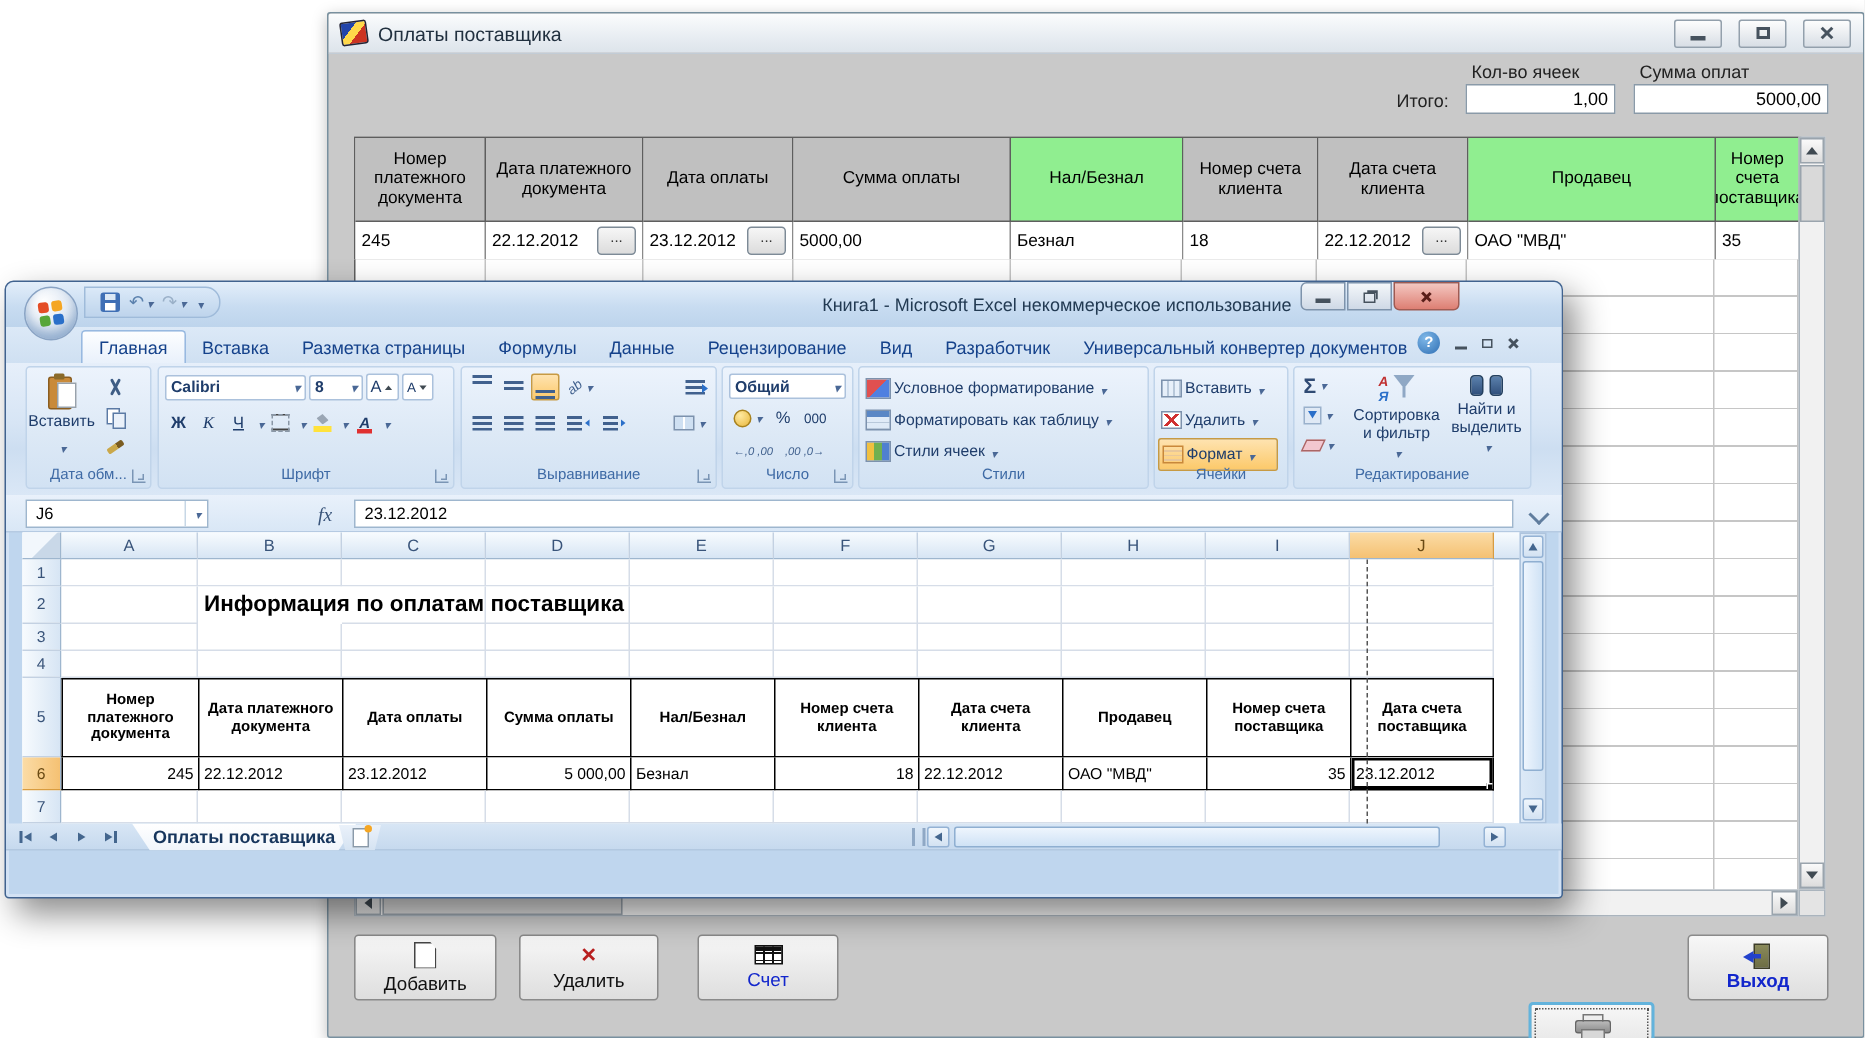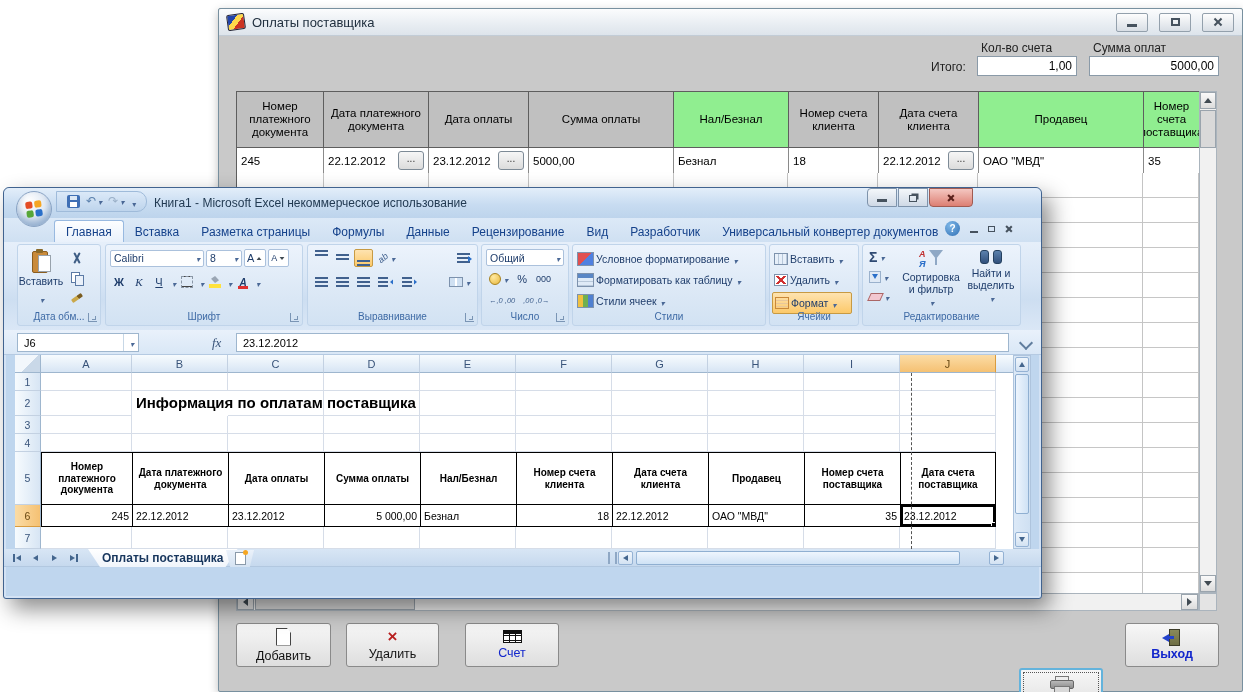--- a/index.html
+++ b/index.html
@@ -59,21 +59,21 @@
   .orb{left:12px;top:3px;width:34px;height:34px;border-radius:50%;background:radial-gradient(circle at 35% 28%,#ffffff,#e2eaf4 50%,#b5c8de 90%);border:1px solid #89a3c4;box-shadow:inset 0 -5px 7px rgba(110,145,190,.55);z-index:5;display:flex;align-items:center;justify-content:center;}
   .orb-logo{width:16px;height:16px;display:grid;grid-template-columns:7px 7px;grid-template-rows:7px 7px;gap:2px;transform:rotate(-8deg);}
   .orb-logo i{border-radius:2px;}
   .ol1{background:#e44d26;} .ol2{background:#f5a623;} .ol3{background:#57a639;} .ol4{background:#2a6fc9;}
   .qat{left:52px;top:3px;height:19px;display:flex;align-items:center;gap:6px;padding:0 10px;background:linear-gradient(#dbe9f8,#bed4ec);border:1px solid #9fbbda;border-radius:0 10px 10px 0;}
   .ic-save{width:13px;height:13px;background:#3f6fb5;border-radius:2px;position:relative;}
   .ic-save::before{content:"";position:absolute;left:3px;top:1px;width:7px;height:4px;background:#dce8f5;}
   .ic-save::after{content:"";position:absolute;left:3px;top:7px;width:7px;height:5px;background:#fff;}
   .qat-undo{font-size:12px;color:#5b81ad;line-height:12px;}
   .qat-redo{font-size:12px;color:#9ab0c8;line-height:12px;}
-  .xl-title{left:150px;right:180px;top:8px;text-align:left;font-size:12px;color:#223a52;white-space:nowrap;overflow:hidden;}
+  .xl-title{left:150px;right:180px;top:8px;text-align:right;font-size:12px;color:#223a52;white-space:nowrap;overflow:hidden;}
   .xl-ctrl{top:0;height:19px;border:1px solid #7e93ab;background:linear-gradient(#f4f7fa,#cfd9e6);display:flex;align-items:center;justify-content:center;box-sizing:border-box;}
   .xl-ctrl.close{background:linear-gradient(#f4c7c1,#dd7f73);border-color:#a05b52;}
   .g-res{width:8px;height:7px;border:1px solid #46525e;box-shadow:2px -2px 0 -0.5px #46525e;box-sizing:border-box;margin-top:2px;}
   .gx-s{position:relative;width:8px;height:8px;}
   .gx-s::before,.gx-s::after{content:"";position:absolute;left:3px;top:0;width:1.6px;height:8px;background:#46525e;}
   .gx-s::before{transform:rotate(45deg);} .gx-s::after{transform:rotate(-45deg);}
   .gx-s.red::before,.gx-s.red::after{background:#5a1f1a;}
   
   .tabrow{left:0;top:30px;right:0;height:24px;background:linear-gradient(#dce9f7,#cfe0f2);display:flex;align-items:flex-end;padding-left:50px;box-sizing:border-box;}
   .rtab{padding:4px 11px 3px;font-size:12px;color:#15428b;white-space:nowrap;}
@@ -85,21 +85,21 @@
   
   .ribbon{left:0;top:54px;right:0;height:88px;background:linear-gradient(#e6effa,#d7e5f5 45%,#cddef1 65%,#dae7f6);border-bottom:1px solid #a9c0dd;}
   .grp{position:absolute;top:2px;height:82px;background:linear-gradient(#ecf3fc,#dde9f6 55%,#d2e2f3);border:1px solid #c0d4ea;border-radius:3px;box-sizing:border-box;}
   .grp-label{position:absolute;left:0;right:0;bottom:1px;height:13px;text-align:center;font-size:10px;color:#3e6aa5;white-space:nowrap;overflow:hidden;}
   .launcher{position:absolute;right:3px;bottom:3px;width:8px;height:8px;border-left:1px solid #7a95b5;border-bottom:1px solid #7a95b5;}
   .launcher::after{content:"";position:absolute;right:1px;bottom:1px;width:3px;height:3px;border-right:1px solid #7a95b5;border-bottom:1px solid #7a95b5;}
   .rrow{position:absolute;left:4px;right:4px;display:flex;align-items:center;gap:2px;}
   .rsb{display:flex;align-items:center;justify-content:center;gap:1px;min-width:18px;height:18px;border:1px solid transparent;border-radius:2px;font-size:11px;color:#1f3d6b;box-sizing:border-box;padding:0 2px;}
   .rsb.box{border-color:#abc1dc;background:#fff;}
   .rsb.on{background:linear-gradient(#fee3b0,#fcc96a);border-color:#c79a43;}
-  .sel-box{display:flex;align-items:center;justify-content:space-between;background:#fff;border:1px solid #abc1dc;border-radius:2px;height:17px;font-size:10.5px;color:#1f3d6b;padding:0 3px;box-sizing:border-box;}
+  .sel-box{display:flex;align-items:center;justify-content:space-between;background:#fff;border:1px solid #abc1dc;border-radius:2px;height:17px;font-size:10.5px;color:#1f3d6b;padding:0 3px;box-sizing:border-box;font-weight:bold;}
   .lines{width:13px;height:10px;background:repeating-linear-gradient(to bottom,#41618e 0 2px,transparent 2px 4px);}
   .lines.short{width:10px;}
   .ic-clip{position:relative;width:18px;height:24px;}
   .ic-clip .bk{position:absolute;left:0;top:2px;width:14px;height:20px;background:#c98a3a;border:1px solid #8a5d20;border-radius:2px;}
   .ic-clip .cl{position:absolute;left:4px;top:0;width:7px;height:4px;background:#8a6a2a;border-radius:1px;}
   .ic-clip .pg{position:absolute;left:6px;top:6px;width:11px;height:15px;background:#fff;border:1px solid #98a2ac;}
   .ic-cut{position:relative;width:12px;height:12px;}
   .ic-cut::before,.ic-cut::after{content:"";position:absolute;left:5px;top:0;width:2px;height:12px;background:#3e5d85;border-radius:1px;}
   .ic-cut::before{transform:rotate(28deg);} .ic-cut::after{transform:rotate(-28deg);}
   .ic-copy{position:relative;width:12px;height:12px;}
@@ -211,21 +211,21 @@
         </span>
       <span class="owb">
           <i class="g-max"></i>
         </span>
       <span class="owb">
           <i class="g-x"></i>
         </span>
     </div>
 
     <span class="a tot-label" style="left:712px;top:51px;">Итого:</span>
-    <span class="a tot-label" style="left:762px;top:32px;">Кол-во счета</span>
+    <span class="a tot-label" style="left:762px;top:32px;">Кол-во ячеек</span>
     <input class="tot-input" style="left: 758px; top: 47px; width: 100px;" readonly="" value="1,00">
     <span class="a tot-label" style="left:874px;top:32px;">Сумма оплат</span>
     <input class="tot-input" style="left: 870px; top: 47px; width: 130px;" readonly="" value="5000,00">
 
     <div id="paytable" class="a">
       <div class="th">Номер платежного документа</div>
       <div class="th">Дата платежного документа</div>
       <div class="th">Дата оплаты</div>
       <div class="th">Сумма оплаты</div>
       <div class="th green">Нал/Безнал</div>

